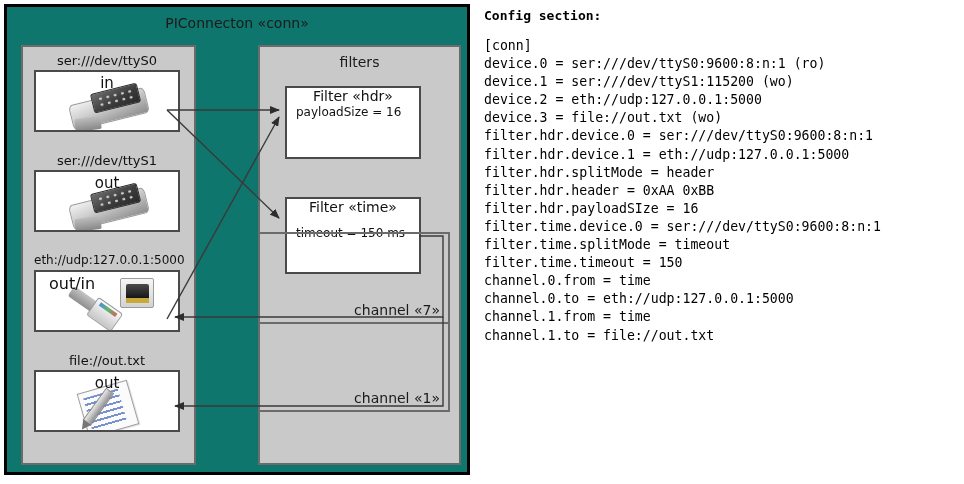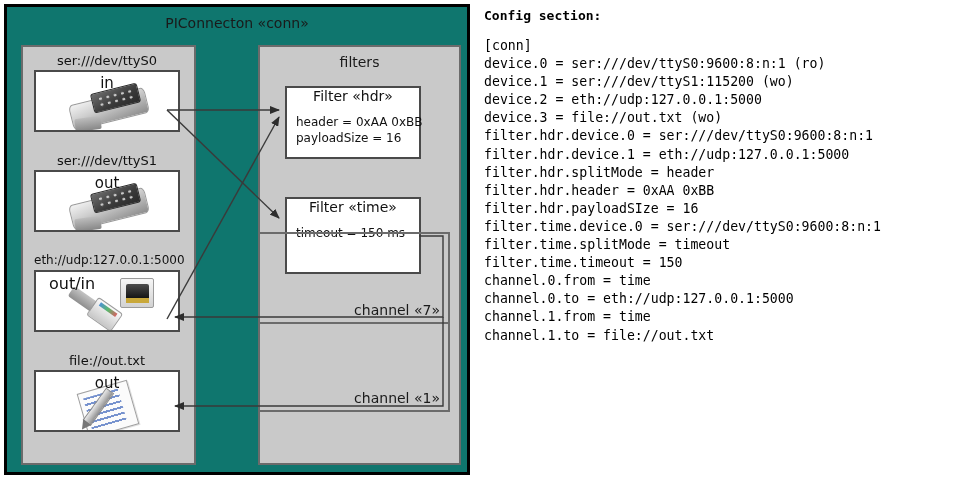--- a/index.html
+++ b/index.html
@@ -372,21 +372,20 @@
           </div>
         </div>
       </div>
     </div>
 
     <div class="panel" id="filters-panel">
       <div class="panel-title">filters</div>
 
       <div class="filter-box" style="left:25px; top:39px; height:73px;">
         <div class="filter-title">Filter «hdr»</div>
-        <div class="filter-prop first">header = 0xAA 0xBB</div>
         <div class="filter-prop">payloadSize = 16</div>
       </div>
 
       <div class="filter-box" style="left:25px; top:150px; height:77px;">
         <div class="filter-title">Filter «time»</div>
         <div class="filter-prop first">timeout = 150 ms</div>
       </div>
 
       <div class="channel-box" style="left:-2px; top:185px; width:192px; height:92px;">
         <div class="channel-label">channel «7»</div>

